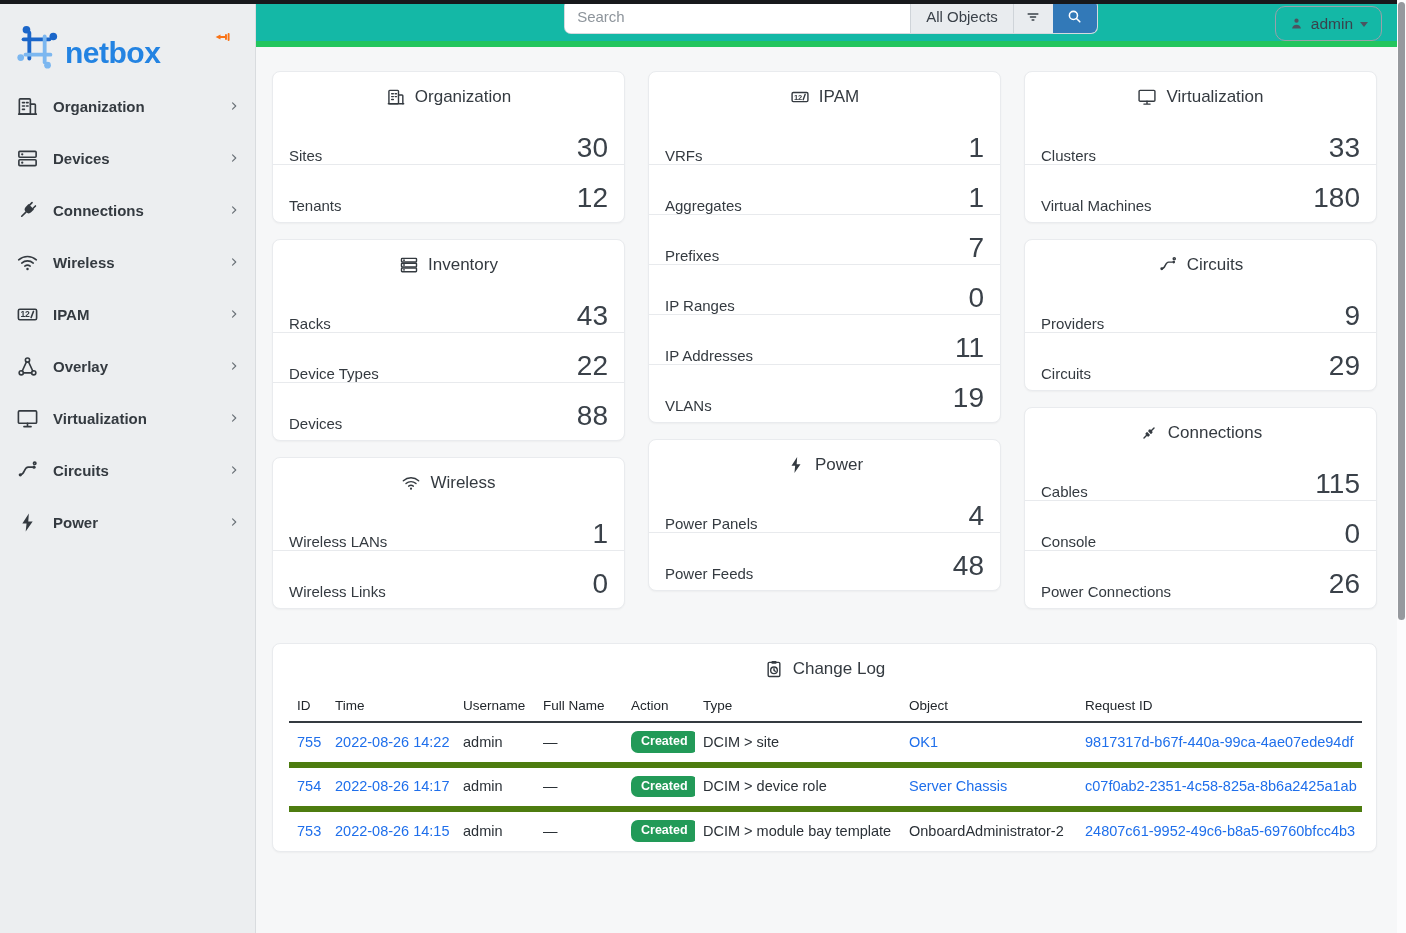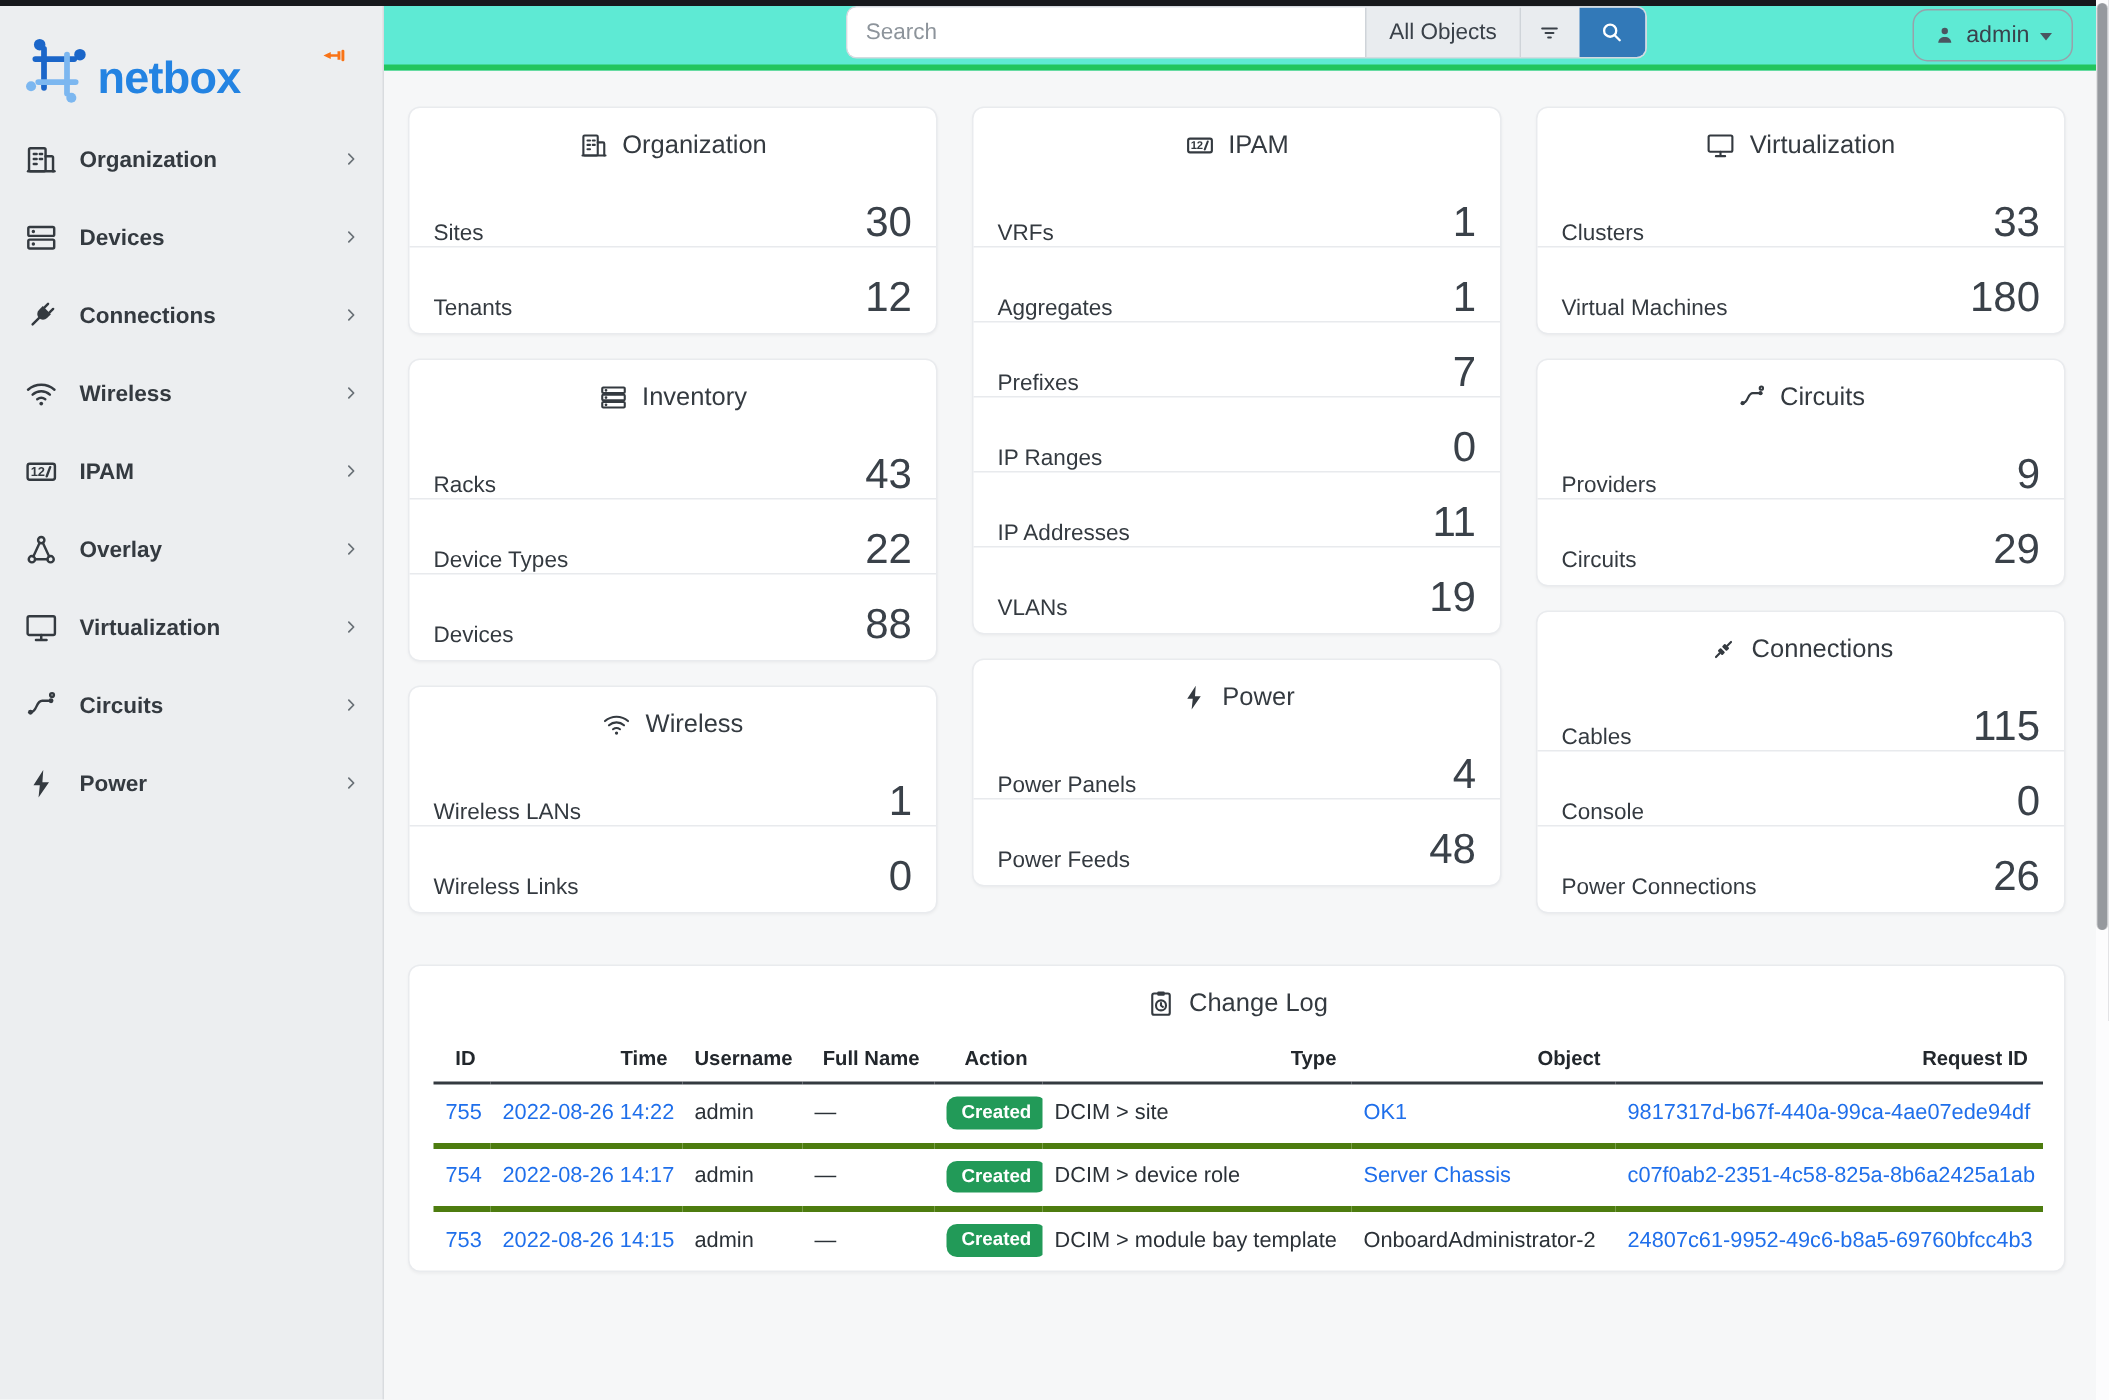--- a/index.html
+++ b/index.html
@@ -15,21 +15,21 @@
   .brand-row { display:flex; align-items:flex-end; padding:16px 16px 8px 14px; height:78px; position:relative; }
   .brand-word { font-size:30px; font-weight:bold; color:#2383e2; letter-spacing:-0.5px; margin-left:5px; }
   .pin-btn { position:absolute; right:24px; top:28px; width:18px; height:18px; cursor:pointer; }
   .menu { padding-top:2px; }
   .menu-item { display:flex; align-items:center; height:52px; padding:0 14px 0 16px; cursor:pointer; color:#343a40; }
   .mic { width:23px; height:23px; margin-right:14px; stroke:#343a40; fill:none; stroke-width:1.7; stroke-linecap:round; stroke-linejoin:round; }
   .mlabel { font-size:15px; font-weight:600; flex:1; }
   .chev { width:14px; height:14px; stroke:#6a7177; fill:none; stroke-width:2; stroke-linecap:round; stroke-linejoin:round; }
 
   
-  .topbar { height:47px; background:#5eead4; border-bottom:4px solid #22c55e; display:flex; align-items:center; justify-content:center; position:relative; }
+  .topbar { height:47px; background:#14b8a6; border-bottom:6px solid #22c55e; display:flex; justify-content:center; position:relative; }
   .search-group { display:flex; height:33px; border-radius:6px; overflow:hidden; box-shadow:0 0 0 1px #d5dadf; background:#fff; }
   .search-input { width:345px; border:none; outline:none; padding:0 12px; font-size:15px; color:#495057; font-family:inherit; background:#fff; }
   .search-input::placeholder { color:#8d949b; }
   .scope-btn { background:#e9ecef; border:none; border-left:1px solid #cfd4d9; padding:0 15px; font-size:15px; color:#3a4149; font-family:inherit; cursor:pointer; white-space:nowrap; }
   .filter-btn { background:#e9ecef; border:none; border-left:1px solid #cfd4d9; width:40px; display:flex; align-items:center; justify-content:center; cursor:pointer; }
   .go-btn { background:#3279b8; border:none; width:44px; display:flex; align-items:center; justify-content:center; cursor:pointer; }
   .user-btn { position:absolute; right:24px; top:6px; height:35px; display:flex; align-items:center; gap:7px; padding:0 13px; border:1px solid #98a1aa; border-radius:10px; background:transparent; font-size:15.5px; color:#39424c; font-family:inherit; cursor:pointer; }
   .caret { width:0; height:0; border-left:4.5px solid transparent; border-right:4.5px solid transparent; border-top:5px solid #4a5560; margin-top:2px; }
 
   
@@ -40,23 +40,23 @@
   .chead { display:flex; align-items:center; justify-content:center; gap:9px; padding:15px 16px 7px; font-size:17px; color:#343a40; }
   .hic { width:20px; height:20px; stroke:#343a40; fill:none; stroke-width:1.7; stroke-linecap:round; stroke-linejoin:round; }
   .srow { display:flex; align-items:flex-end; justify-content:space-between; padding:0 16px; min-height:50px; }
   .srow + .srow { border-top:1px solid #e8eaed; }
   .slabel { font-size:15px; color:#343a40; }
   .sval { font-size:28px; color:#3a4149; text-decoration:none; font-weight:400; }
 
   
   .log-card { width:1105px; margin-top:34px; padding-bottom:0; }
   .log-table { border-collapse:collapse; margin:4px 16px 0; width:1073px; table-layout:fixed; }
-  .log-table th { text-align:right; font-size:13.5px; font-weight:bold; color:#22272c; padding:8px 10px 8px 8px; border-bottom:2px solid #343a40; white-space:nowrap; }
+  .log-table th { text-align:left; font-size:13.5px; font-weight:normal; color:#22272c; padding:8px 10px 8px 8px; border-bottom:2px solid #343a40; white-space:nowrap; }
   .log-table td { font-size:14.5px; color:#2b3137; padding:8px 10px 9px 8px; white-space:nowrap; overflow:hidden; vertical-align:middle; }
-  .log-table tbody tr + tr td { border-top:4px solid #4d7c0f; }
+  .log-table tbody tr + tr td { border-top:6px solid #4d7c0f; }
   a.lnk { color:#1f6feb; text-decoration:none; }
   .badge { display:inline-block; background:#229a58; color:#fff; font-size:12.5px; font-weight:bold; padding:4px 10px 5px; border-radius:7px; line-height:1; }
 
   
   .sb-track { position:fixed; right:0; top:0; width:9px; height:933px; background:#fcfcfd; z-index:70; }
   .sb-thumb { position:absolute; top:2px; right:1px; width:7px; height:618px; background:#96999e; border-radius:4px; }
 </style>
 </head>
 <body>
 

